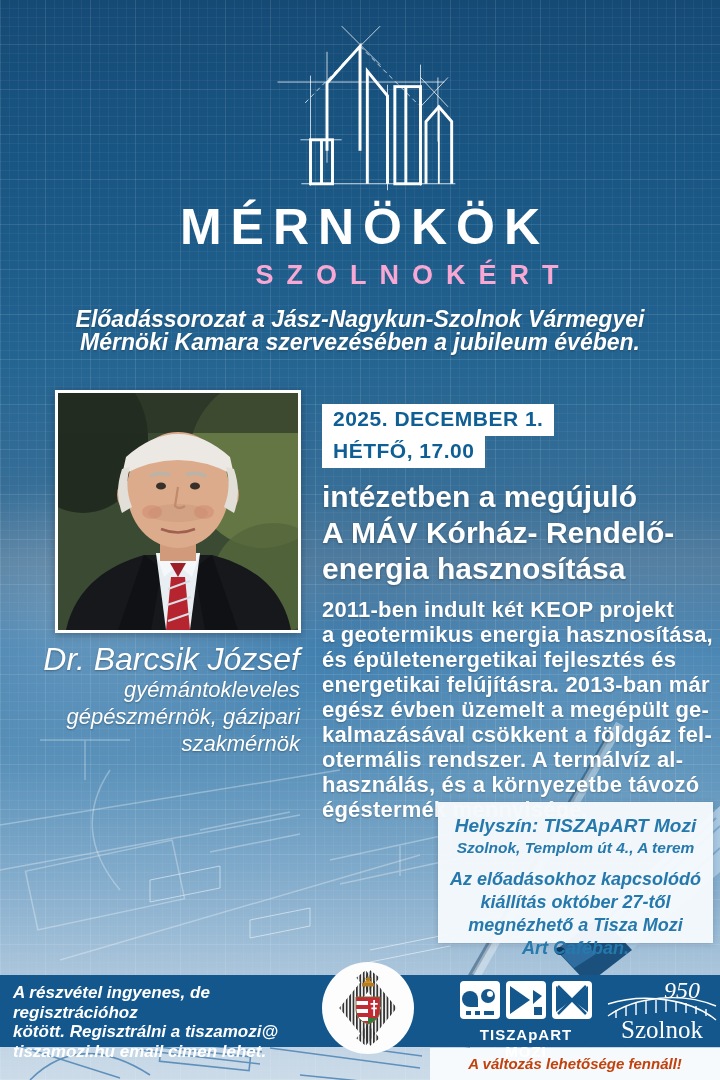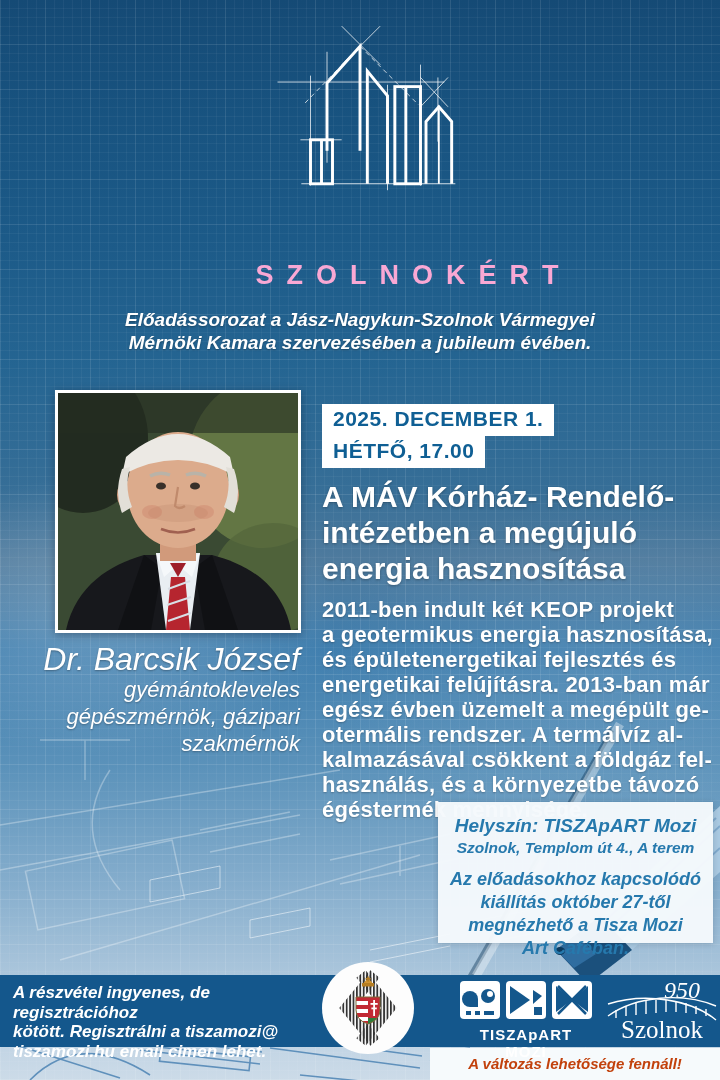--- a/index.html
+++ b/index.html
@@ -21,21 +21,21 @@
       repeating-linear-gradient(0deg, rgba(255,255,255,.08) 0 1px, transparent 1px 45px);}
   .bg-art{left:0;top:620px;width:720px;height:460px;}
 
   
   .logo-building{left:250px;top:26px;width:220px;height:168px;}
   .title-main{left:0;top:198px;width:720px;text-align:center;color:#fff;
     font-size:50px;font-weight:bold;letter-spacing:9px;text-indent:9px;}
   .title-sub{left:0;top:260px;width:720px;text-align:center;color:#f9a8d4;
     font-size:27px;font-weight:bold;letter-spacing:13px;text-indent:13px;padding-left:47px;}
   .subtitle{left:0;top:308px;width:720px;text-align:center;color:#fff;
-    font-size:19px;font-weight:bold;font-style:italic;line-height:23px;
+    font-size:23px;font-weight:bold;font-style:italic;line-height:23px;
     text-shadow:0 1px 2px rgba(0,0,0,.3);}
 
   
   .photo-frame{left:55px;top:390px;width:240px;height:237px;border:3px solid #fff;
     box-shadow:0 2px 8px rgba(0,20,40,.35);background:#2c3527;}
   .speaker{left:10px;top:642px;width:290px;text-align:right;color:#fff;
     text-shadow:0 1px 2px rgba(0,0,0,.3);}
   .speaker-name{font-size:32px;font-weight:normal;font-style:italic;line-height:34px;}
   .speaker-cred{font-size:22px;font-style:italic;line-height:27px;}
 
@@ -142,20 +142,21 @@
         <path d="M78,120 V168"></path>
       <path d="M128,168 V45 L150,72 V168"></path>
       <rect x="158" y="62" width="28" height="106"></rect>
         <path d="M170,62 V168"></path>
       <path d="M192,168 V100 L206,84 L220,100 V168"></path>
         <path d="M206,84 V168" stroke-width="2"></path>
     </g>
     <path d="M56,168 H224" stroke="rgba(255,255,255,.8)" stroke-width="1.2"></path>
   </svg>
 
+  <div class="abs title-main">MÉRNÖKÖK</div>
   <div class="abs title-sub">SZOLNOKÉRT</div>
   <div class="abs subtitle">
     <div>Előadássorozat a Jász-Nagykun-Szolnok Vármegyei</div>
     <div>Mérnöki Kamara szervezésében a jubileum évében.</div>
   </div>
 
   <div class="abs photo-frame">
     <svg width="240" height="237" viewBox="0 0 240 237">
       <rect width="240" height="237" fill="#3a4a33"></rect>
       <ellipse cx="205" cy="70" rx="75" ry="85" fill="#6e8148" opacity=".8"></ellipse>
@@ -202,33 +203,33 @@
     <div class="speaker-cred">gépészmérnök, gázipari</div>
     <div class="speaker-cred">szakmérnök</div>
   </div>
 
   <div class="abs badges">
     <div class="badge">2025. DECEMBER 1.</div>
     <div class="badge">HÉTFŐ, 17.00</div>
   </div>
 
   <div class="abs event-title">
+    <div>intézetben a megújuló</div>
     <div>A MÁV Kórház- Rendelő-</div>
-    <div>intézetben a megújuló</div>
     <div>energia hasznosítása</div>
   </div>
 
   <div class="abs event-desc">
     <div>2011-ben indult két KEOP projekt</div>
     <div>a geotermikus energia hasznosítása,</div>
     <div>és épületenergetikai fejlesztés és</div>
     <div>energetikai felújításra. 2013-ban már</div>
     <div>egész évben üzemelt a megépült ge-</div>
+    <div>kalmazásával csökkent a földgáz fel-</div>
     <div>otermális rendszer. A termálvíz al-</div>
-    <div>kalmazásával csökkent a földgáz fel-</div>
     <div>használás, és a környezetbe távozó</div>
     <div>égéstermék mennyisége.</div>
   </div>
 
   <div class="abs venue-box">
     <div class="venue-title">Helyszín: TISZApART Mozi</div>
     <div class="venue-address">Szolnok, Templom út 4., A terem</div>
     <div class="venue-note">
       <div>Az előadásokhoz kapcsolódó</div>
       <div>kiállítás október 27-től</div>

